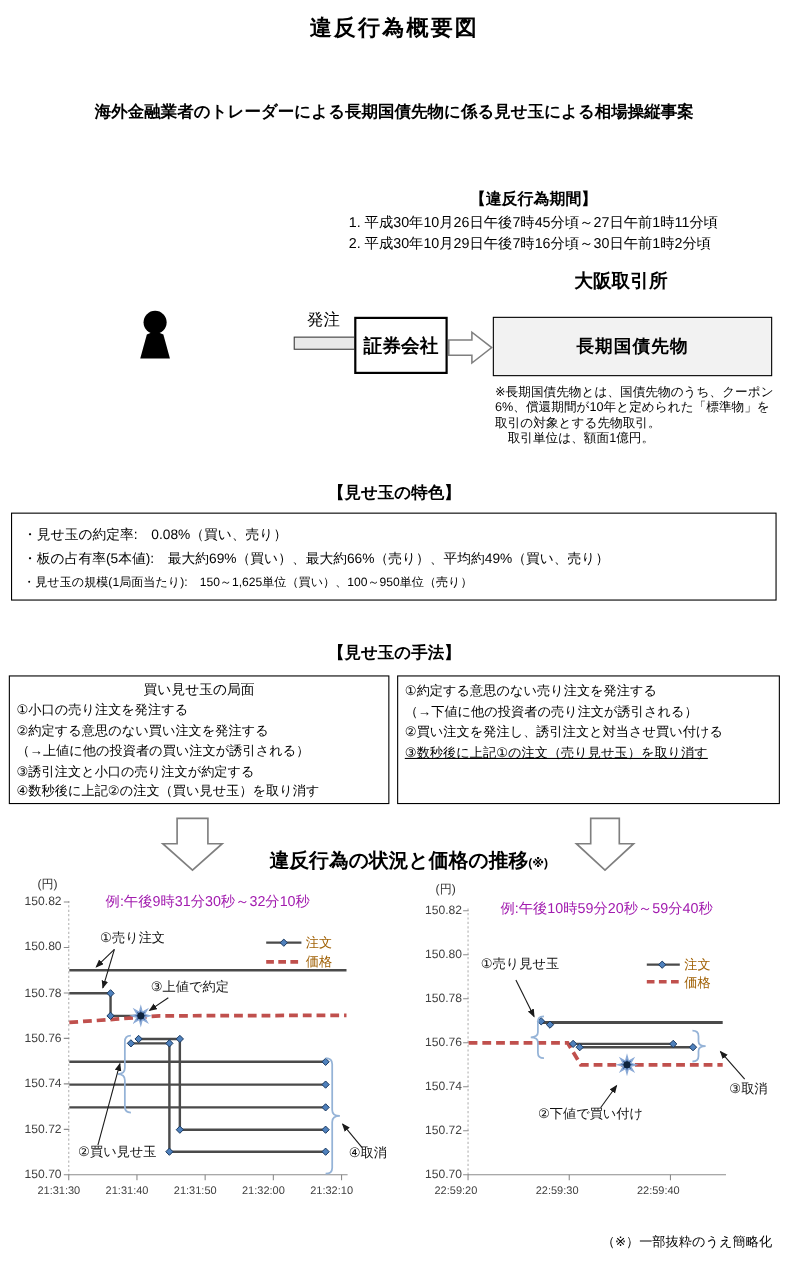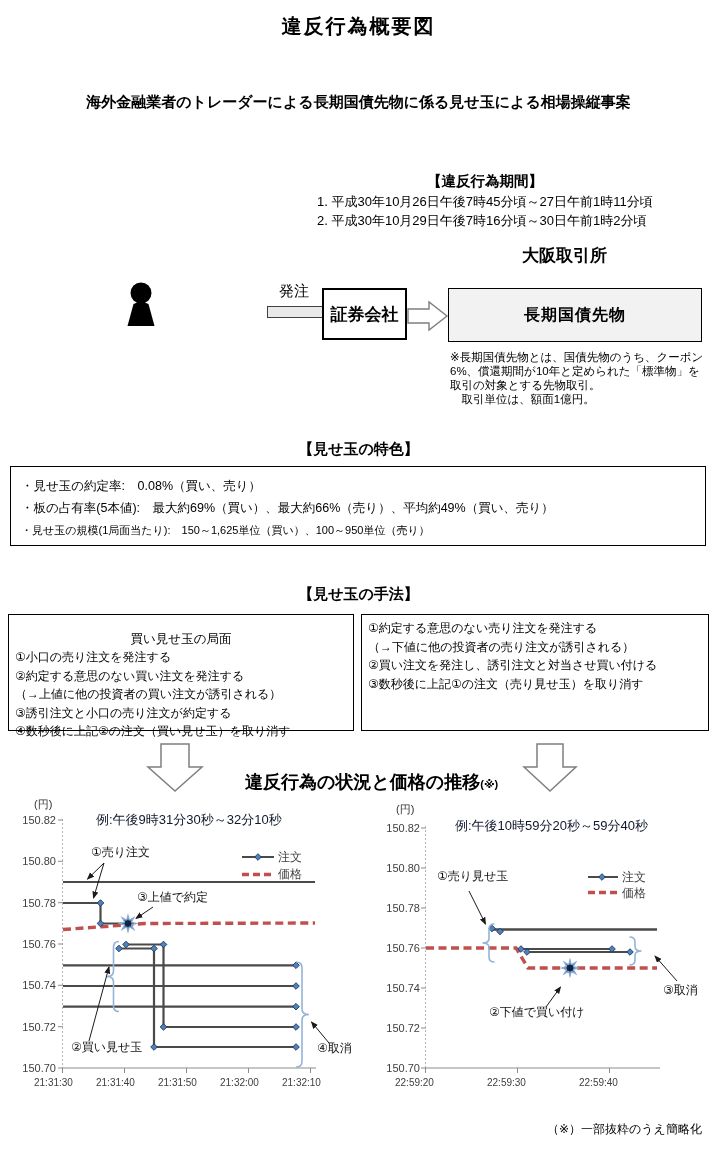--- a/index.html
+++ b/index.html
@@ -4,22 +4,22 @@
 <style>
   html,body{margin:0;padding:0;background:#fff;}
   #page{position:relative;width:717px;height:1150px;background:#fff;overflow:hidden;
         font-family:"Liberation Sans","DejaVu Sans",sans-serif;color:#000;}
   .t{position:absolute;white-space:nowrap;line-height:1.2;}
   .b{font-weight:bold;}
   .ctr{left:0;right:0;text-align:center;}
   .yl{width:40px;text-align:right;font-size:11px;color:#404040;}
   .xl{text-align:left;font-size:10px;color:#404040;}
   .ann{font-size:12px;color:#111;}
-  .leg{font-size:12px;color:#404040;font-family:Liberation Serif, serif;}
-  .chtitle{font-size:13px;color:#0f172a;}
+  .leg{font-size:12px;color:#a16207;font-family:Liberation Serif, serif;}
+  .chtitle{font-size:13px;color:#a21caf;}
   .unit{font-size:11px;color:#333;}
   .box{position:absolute;box-sizing:border-box;border:1px solid #000;background:#fff;}
   .graybox{background:#f2f2f2;}
   svg{position:absolute;left:0;top:0;}
 </style>
 </head>
 <body>
 
 <div id="page">
 
@@ -33,33 +33,33 @@
   <div class="box graybox" style="left:448px;top:288px;width:254px;height:54px;display:flex;align-items:center;justify-content:center;">
     <span class="b" style="font-size:16px;letter-spacing:1px;">長期国債先物</span>
   </div>
 
   <div class="box" style="left:10px;top:466px;width:696px;height:80px;padding:8px 10px;">
     <div style="font-size:12.5px;line-height:22px;white-space:nowrap;">・見せ玉の約定率:　0.08%（買い、売り）</div>
     <div style="font-size:12.5px;line-height:22px;white-space:nowrap;">・板の占有率(5本値):　最大約69%（買い）、最大約66%（売り）、平均約49%（買い、売り）</div>
     <div style="font-size:11px;line-height:22px;white-space:nowrap;">・見せ玉の規模(1局面当たり):　150～1,625単位（買い）、100～950単位（売り）</div>
   </div>
 
-  <div class="box" style="left:8px;top:614px;width:346px;height:117px;padding:16px 6px;">
+  <div class="box" style="left:8px;top:614px;width:346px;height:117px;padding:4px 6px;">
     <div style="text-align:center;font-size:12.5px;line-height:17px;">買い見せ玉の局面</div>
     <div style="font-size:12px;line-height:18.5px;white-space:nowrap;">①小口の売り注文を発注する</div>
     <div style="font-size:12px;line-height:18.5px;white-space:nowrap;">②約定する意思のない買い注文を発注する</div>
     <div style="font-size:12px;line-height:18.5px;white-space:nowrap;">（→上値に他の投資者の買い注文が誘引される）</div>
     <div style="font-size:12px;line-height:18.5px;white-space:nowrap;">③誘引注文と小口の売り注文が約定する</div>
     <div style="font-size:12px;line-height:18.5px;white-space:nowrap;">④数秒後に上記②の注文（買い見せ玉）を取り消す</div>
   </div>
   <div class="box" style="left:361px;top:614px;width:348px;height:117px;padding:4px 6px;">
     <div style="font-size:12px;line-height:18.5px;white-space:nowrap;">①約定する意思のない売り注文を発注する</div>
     <div style="font-size:12px;line-height:18.5px;white-space:nowrap;">（→下値に他の投資者の売り注文が誘引される）</div>
     <div style="font-size:12px;line-height:18.5px;white-space:nowrap;">②買い注文を発注し、誘引注文と対当させ買い付ける</div>
-    <div style="font-size:12px;line-height:18.5px;white-space:nowrap;">③数秒後に上記①の注文（売り見せ玉）を取り消す</div>
+    <div style="font-size:12px;line-height:18.5px;white-space:nowrap;text-decoration:underline;">③数秒後に上記①の注文（売り見せ玉）を取り消す</div>
   </div>
 
   <svg width="717" height="1150" viewBox="0 0 717 1150">
     <defs>
       <marker id="ah" markerWidth="9" markerHeight="8" refX="6.5" refY="3" orient="auto">
         <path d="M0,0 L7.5,3 L0,6 Z" fill="#1a1a1a"></path>
       </marker>
       <path id="dm" d="M0,-3.3 L3.3,0 L0,3.3 L-3.3,0 Z" fill="#4F81BD" stroke="#17375E" stroke-width="0.9"></path>
       <g id="star">
         <polygon points="8,0 3.2,1.3 5.7,5.7 1.3,3.2 0,8 -1.3,3.2 -5.7,5.7 -3.2,1.3 -8,0 -3.2,-1.3 -5.7,-5.7 -1.3,-3.2 0,-8 1.3,-3.2 5.7,-5.7 3.2,-1.3" fill="#2d5593" stroke="#8aa9d6" stroke-width="1.3"></polygon>

